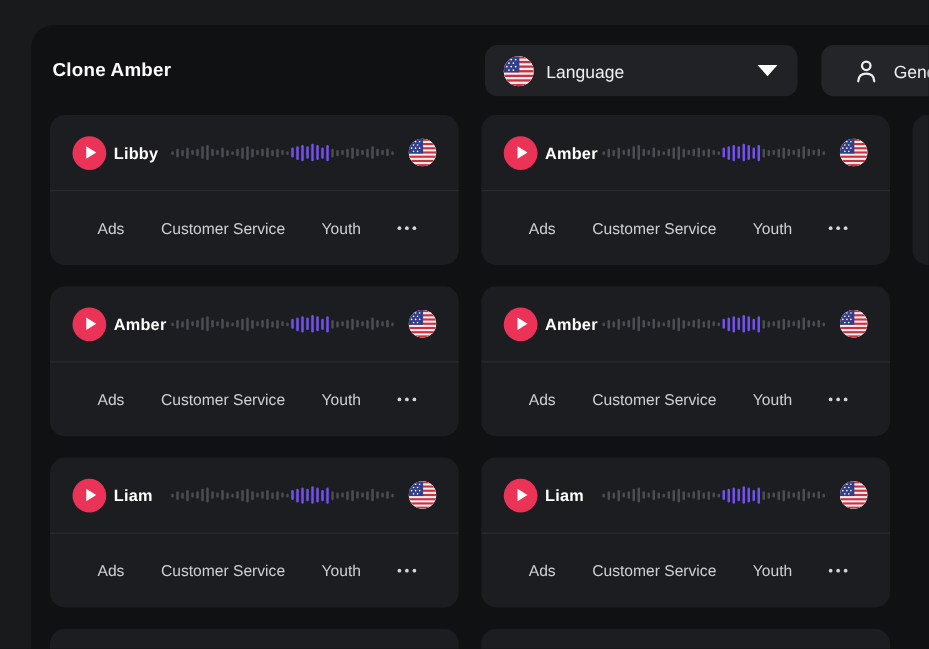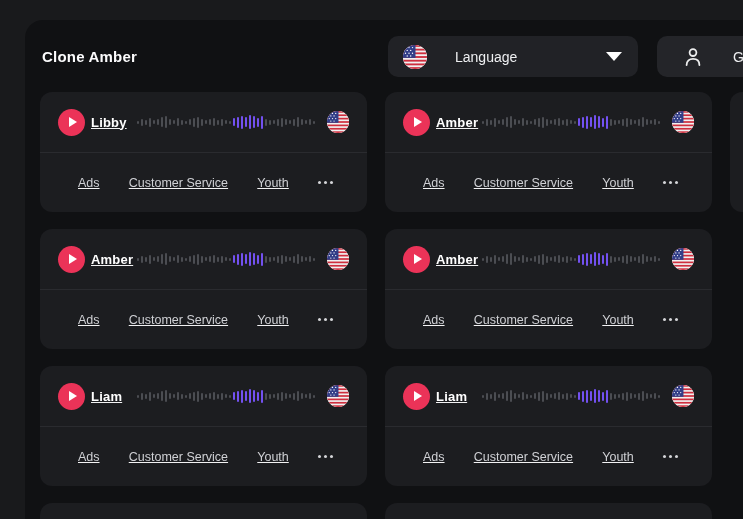--- a/index.html
+++ b/index.html
@@ -23,41 +23,41 @@
     font-size:15px; font-weight:700; color:#fcfcfd; letter-spacing:.2px;
   }
   .filter-btn {
     position:absolute; top:16px; height:41px;
     background:#212226; border:none; border-radius:10px;
     display:flex; align-items:center; cursor:pointer;
     color:#eeeff1; font-family:inherit; font-size:14px;
   }
   .filter-btn.language { left:363px; width:250px; padding:0 16px 0 15px; }
   .filter-btn.gender { left:632px; width:250px; padding:0 16px 0 24px; background:#242529; }
-  .filter-label { margin-left:28px; }
+  .filter-label { margin-left:10px; }
   .chevron-down {
     margin-left:auto; width:0; height:0;
     border-left:8px solid transparent; border-right:8px solid transparent;
     border-top:9px solid #ffffff;
   }
   .person-glyph { width:24px; height:24px; flex:none; }
   
   .flag-wrap { width:24px; height:24px; border-radius:50%; overflow:hidden; flex:none; background:#f0f0f0; }
   .flag-wrap svg { display:block; }
   
   .grid {
     position:absolute; left:15px; top:72px;
     display:grid;
     grid-template-columns:repeat(3, 327px);
     grid-auto-rows:120px;
     column-gap:18px; row-gap:17px;
   }
   .card {
     background:#1c1d20; border-radius:12px;
-    display:flex; flex-direction:column; overflow:hidden;text-decoration:underline;
+    display:flex; flex-direction:column; overflow:hidden;
   }
   .card-top {
     height:61px; display:flex; align-items:center;
     padding-left:18px; padding-right:18px;
     border-bottom:1px solid #2a2b2f;
   }
   .play-btn {
     width:27px; height:27px; border-radius:50%; border:none;
     background:#eb3358; cursor:pointer; flex:none;
     display:flex; align-items:center; justify-content:center;

